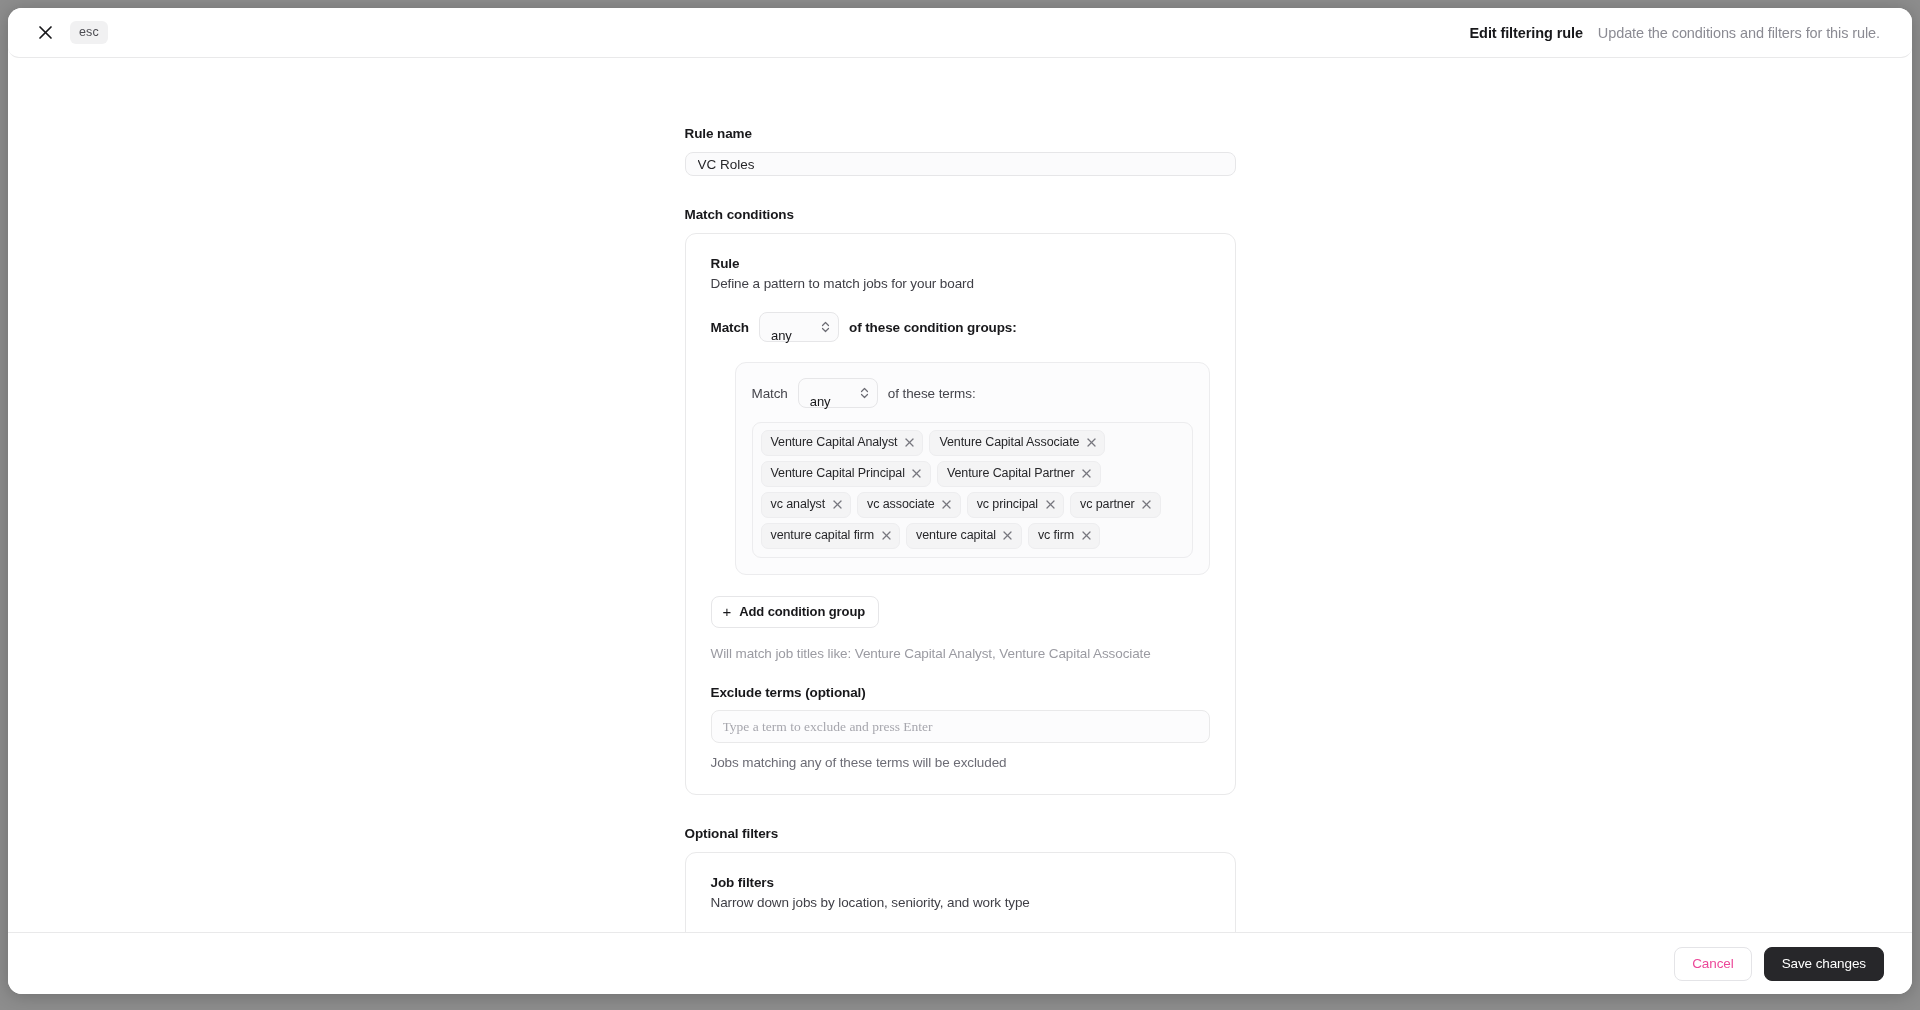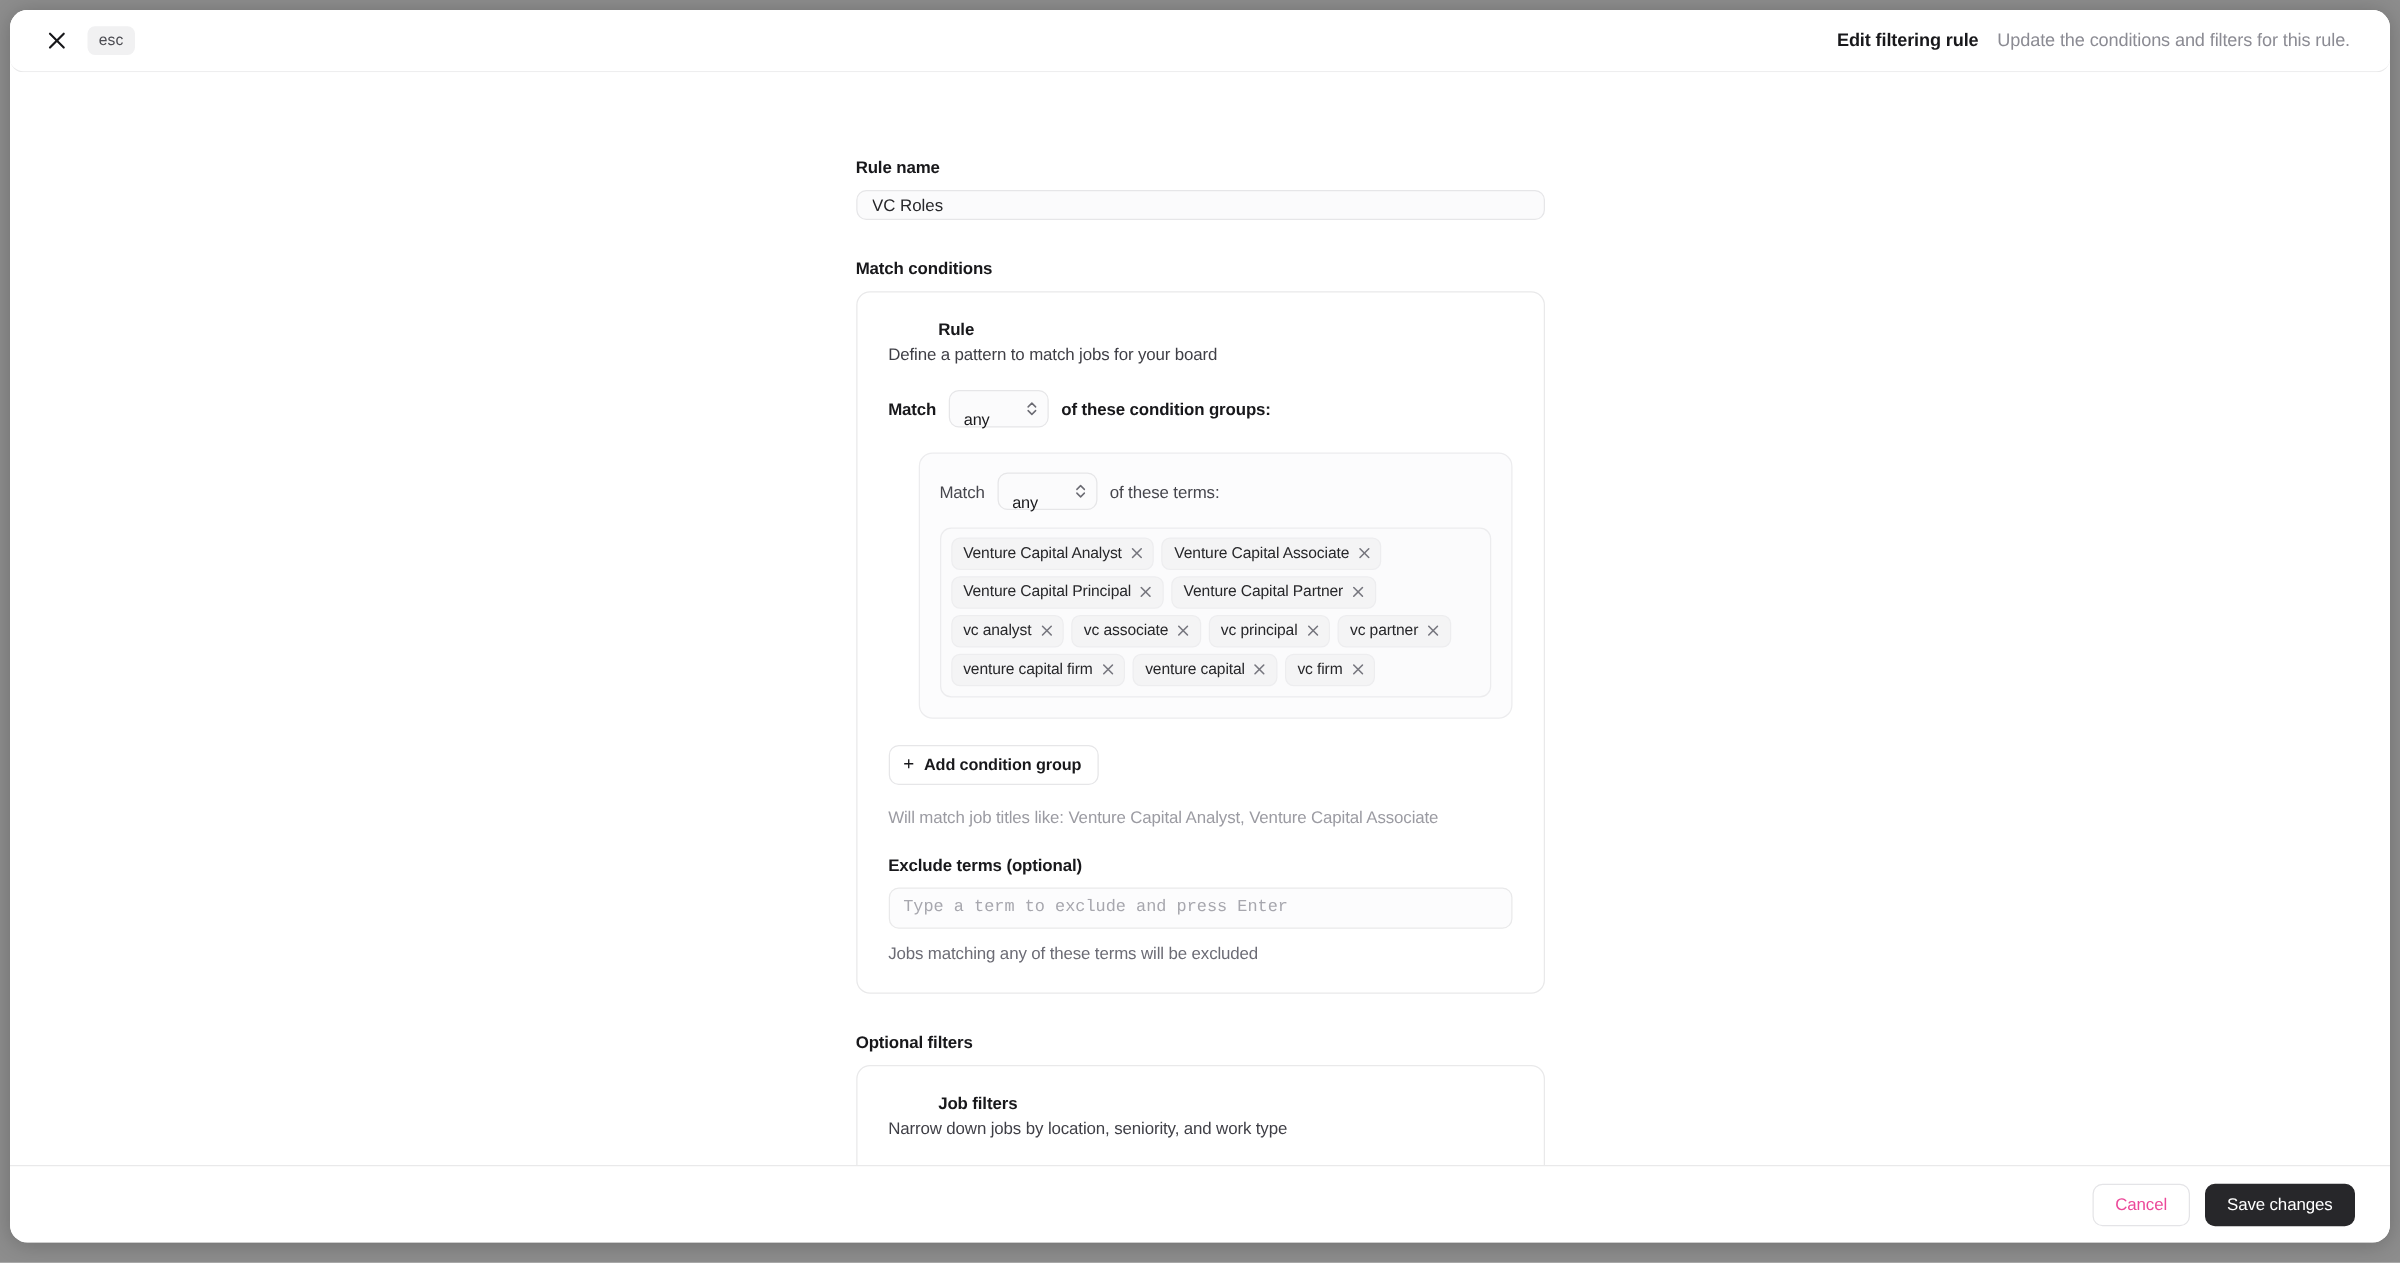--- a/index.html
+++ b/index.html
@@ -131,21 +131,20 @@
     border-radius: 11px;
     background: #fff;
     padding: 22px 25px 24px 25px;
   }
   .card-title {
     font-size: 13.5px;
     font-weight: 700;
     color: #18181b;
     margin-bottom: 5px;
     letter-spacing: -.1px;
-    margin-left: 40px;
   }
   .card-desc {
     font-size: 13.5px;
     color: #3f3f46;
     letter-spacing: -.1px;
   }
 
   
   .match-row {
     display: flex;
@@ -273,21 +272,21 @@
   }
   .exclude-input {
     width: 100%;
     height: 33px;
     border: 1px solid #e9e9ea;
     border-radius: 8px;
     background: #fcfcfd;
     padding: 0 11px;
     font-size: 13.5px;
     color: #15803d;
-    font-family: Liberation Mono, monospace;
+    font-family: Liberation Serif, serif;
     outline: none;
   }
   .exclude-input::placeholder { color: #a7a7ae; }
   .exclude-hint {
     margin-top: 12px;
     font-size: 13.5px;
     color: #6c6c75;
     letter-spacing: -.1px;
   }
 

